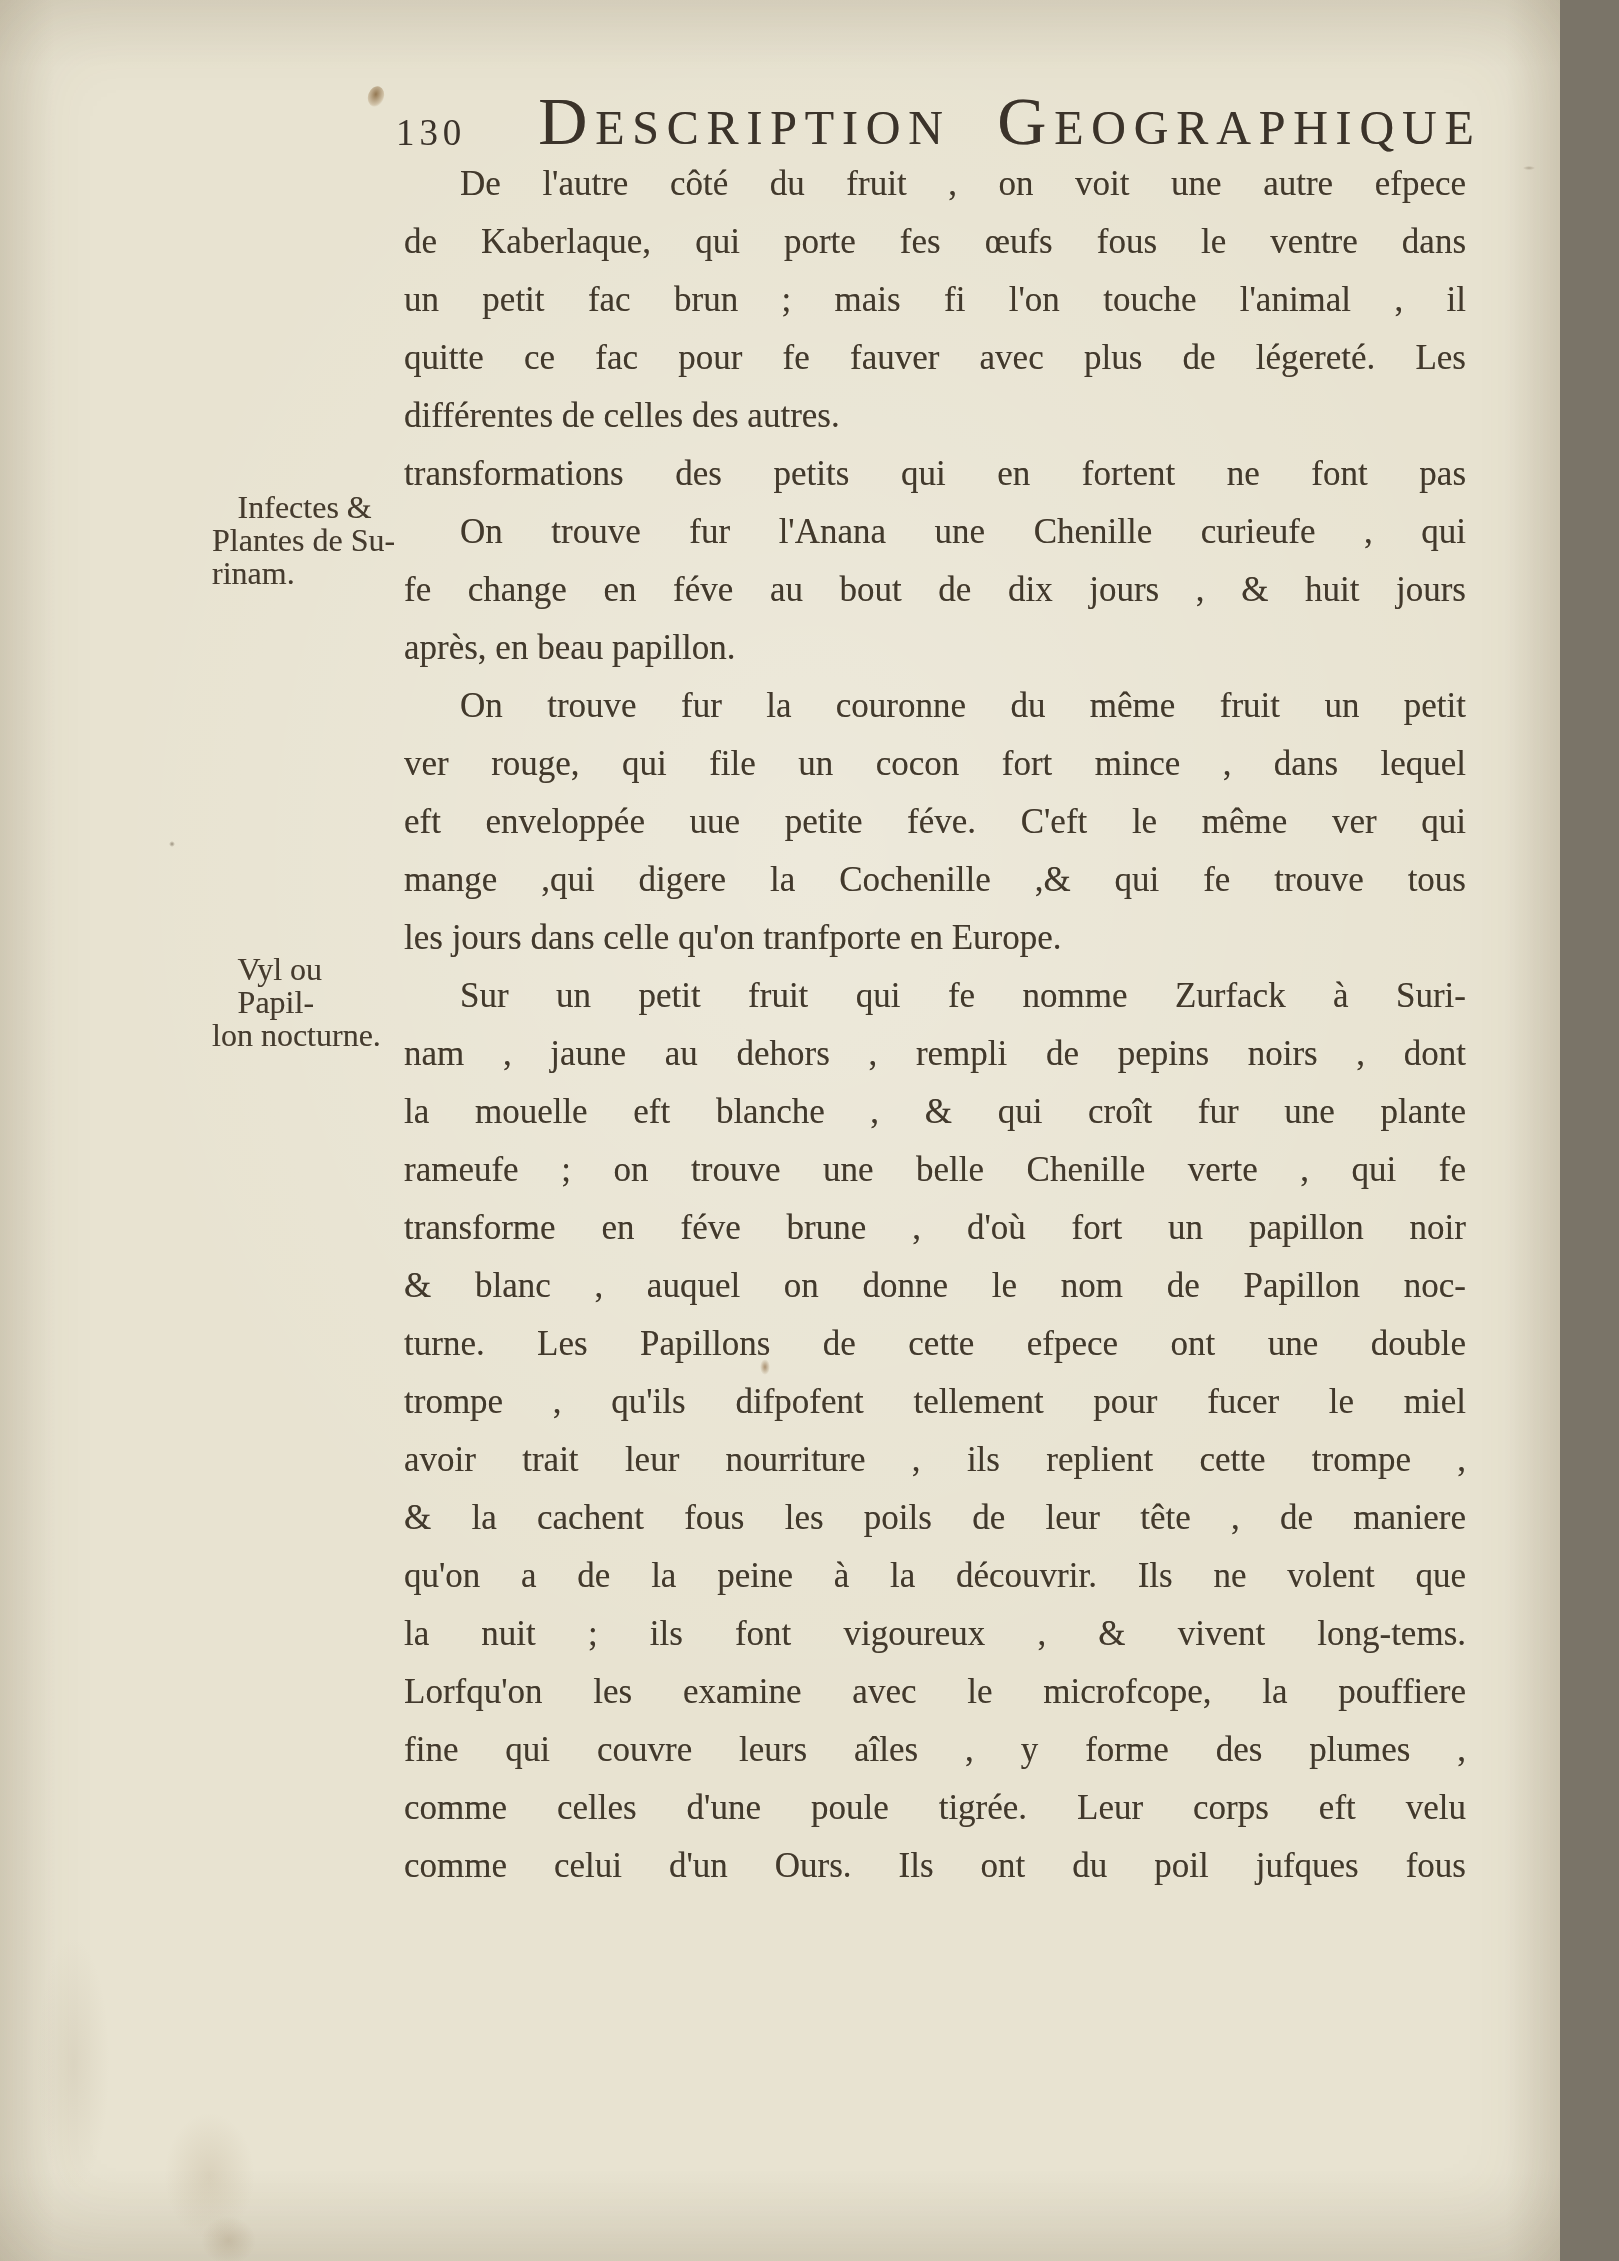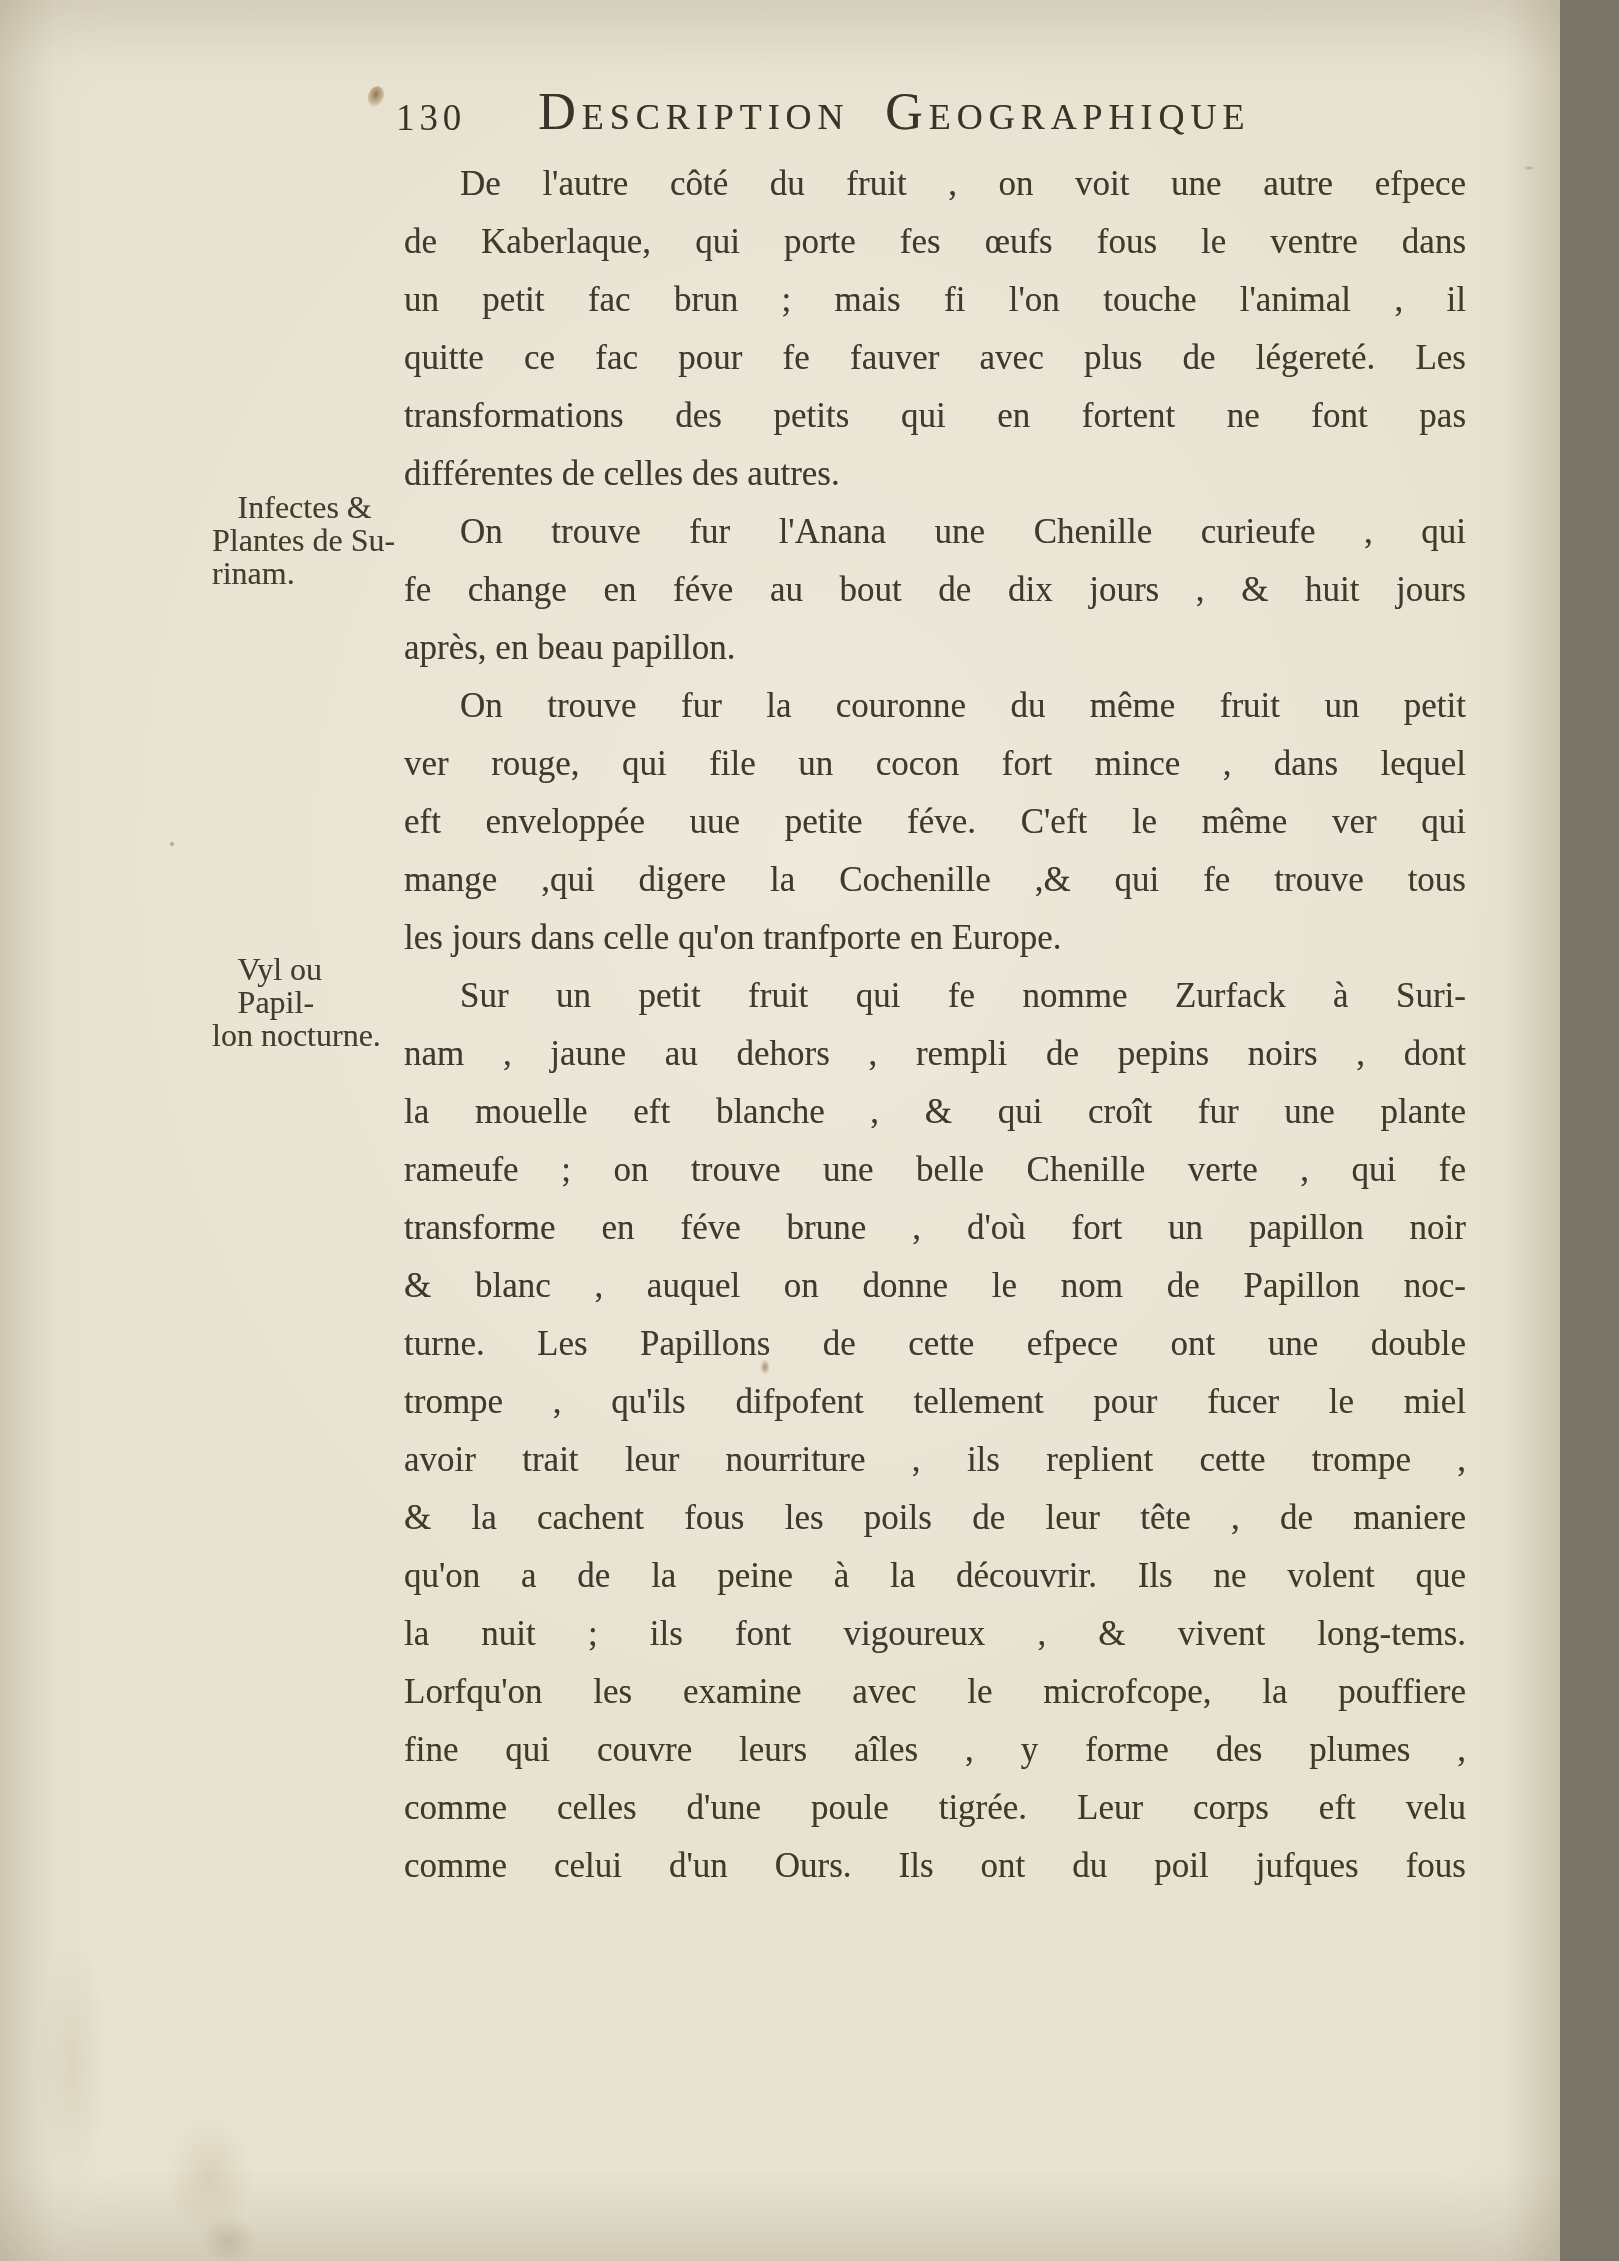--- a/index.html
+++ b/index.html
@@ -22,21 +22,21 @@
     display:flex;align-items:baseline;white-space:nowrap;
     color:#3b332a;
   }
   .page-number{
     font-size:37px;letter-spacing:4.9px;
     transform:scaleY(1.05);
   }
   .running-title{
     margin-left:72px;
     font-variant:small-caps;
-    font-size:52px;
+    font-size:68px;
     letter-spacing:0.115em;
     word-spacing:0.32em;
     text-shadow:0 0 0.6px rgba(59,51,42,0.55);
   }
   
   .text-block{
     position:absolute;left:404px;top:155px;width:1062px;
     font-size:35px;line-height:58px;
     text-shadow:0 0 0.6px rgba(66,57,44,0.45);
   }
@@ -96,22 +96,22 @@
   <div class="margin-note" id="note-2">
       <div class="mline indent">Vyl ou Papil-</div>
       <div class="mline">lon nocturne.</div>
     </div>
 
   <div class="text-block">
       <div class="line indent">De l'autre côté du fruit , on voit une autre efpece</div>
       <div class="line">de Kaberlaque, qui porte fes œufs fous le ventre dans</div>
       <div class="line">un petit fac brun ; mais fi l'on touche l'animal , il</div>
       <div class="line">quitte ce fac pour fe fauver avec plus de légereté. Les</div>
+      <div class="line flush">différentes de celles des autres.</div>
       <div class="line">transformations des petits qui en fortent ne font pas</div>
-      <div class="line flush">différentes de celles des autres.</div>
       <div class="line indent">On trouve fur l'Anana une Chenille curieufe , qui</div>
       <div class="line">fe change en féve au bout de dix jours , &amp; huit jours</div>
       <div class="line flush">après, en beau papillon.</div>
       <div class="line indent">On trouve fur la couronne du même fruit un petit</div>
       <div class="line">ver rouge, qui file un cocon fort mince , dans lequel</div>
       <div class="line">eft enveloppée uue petite féve. C'eft le même ver qui</div>
       <div class="line">mange ,qui digere la Cochenille ,&amp; qui fe trouve tous</div>
       <div class="line flush">les jours dans celle qu'on tranfporte en Europe.</div>
       <div class="line indent">Sur un petit fruit qui fe nomme Zurfack à Suri-</div>
       <div class="line">nam , jaune au dehors , rempli de pepins noirs , dont</div>

